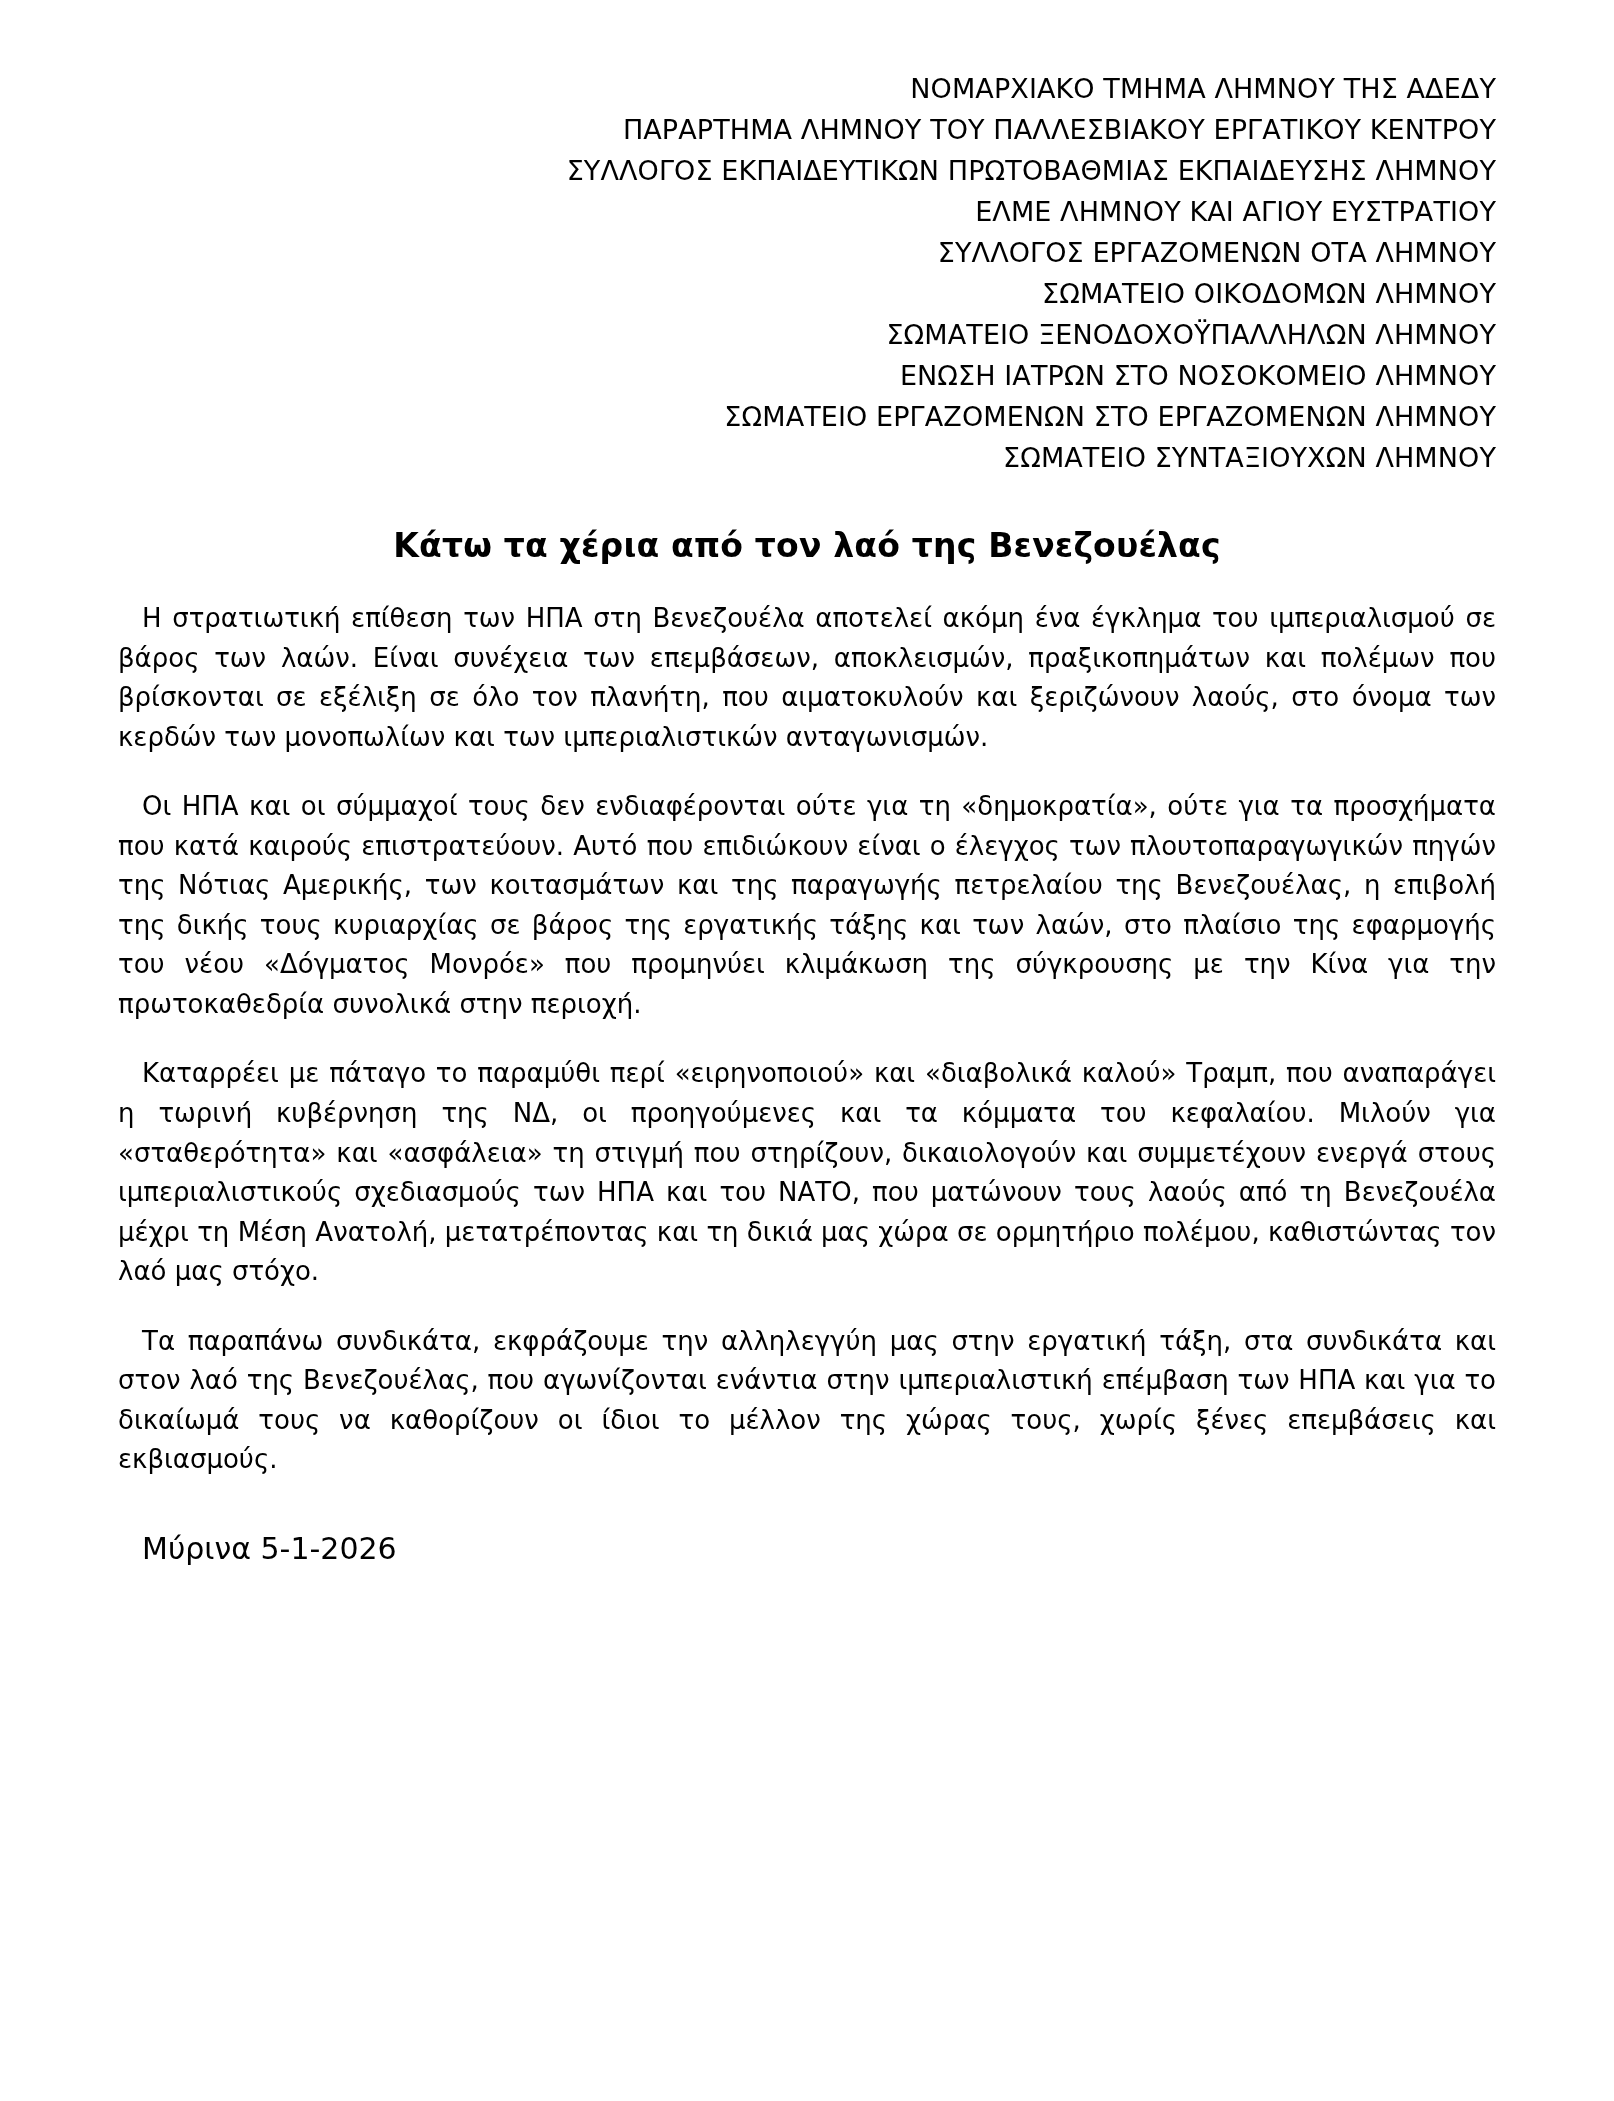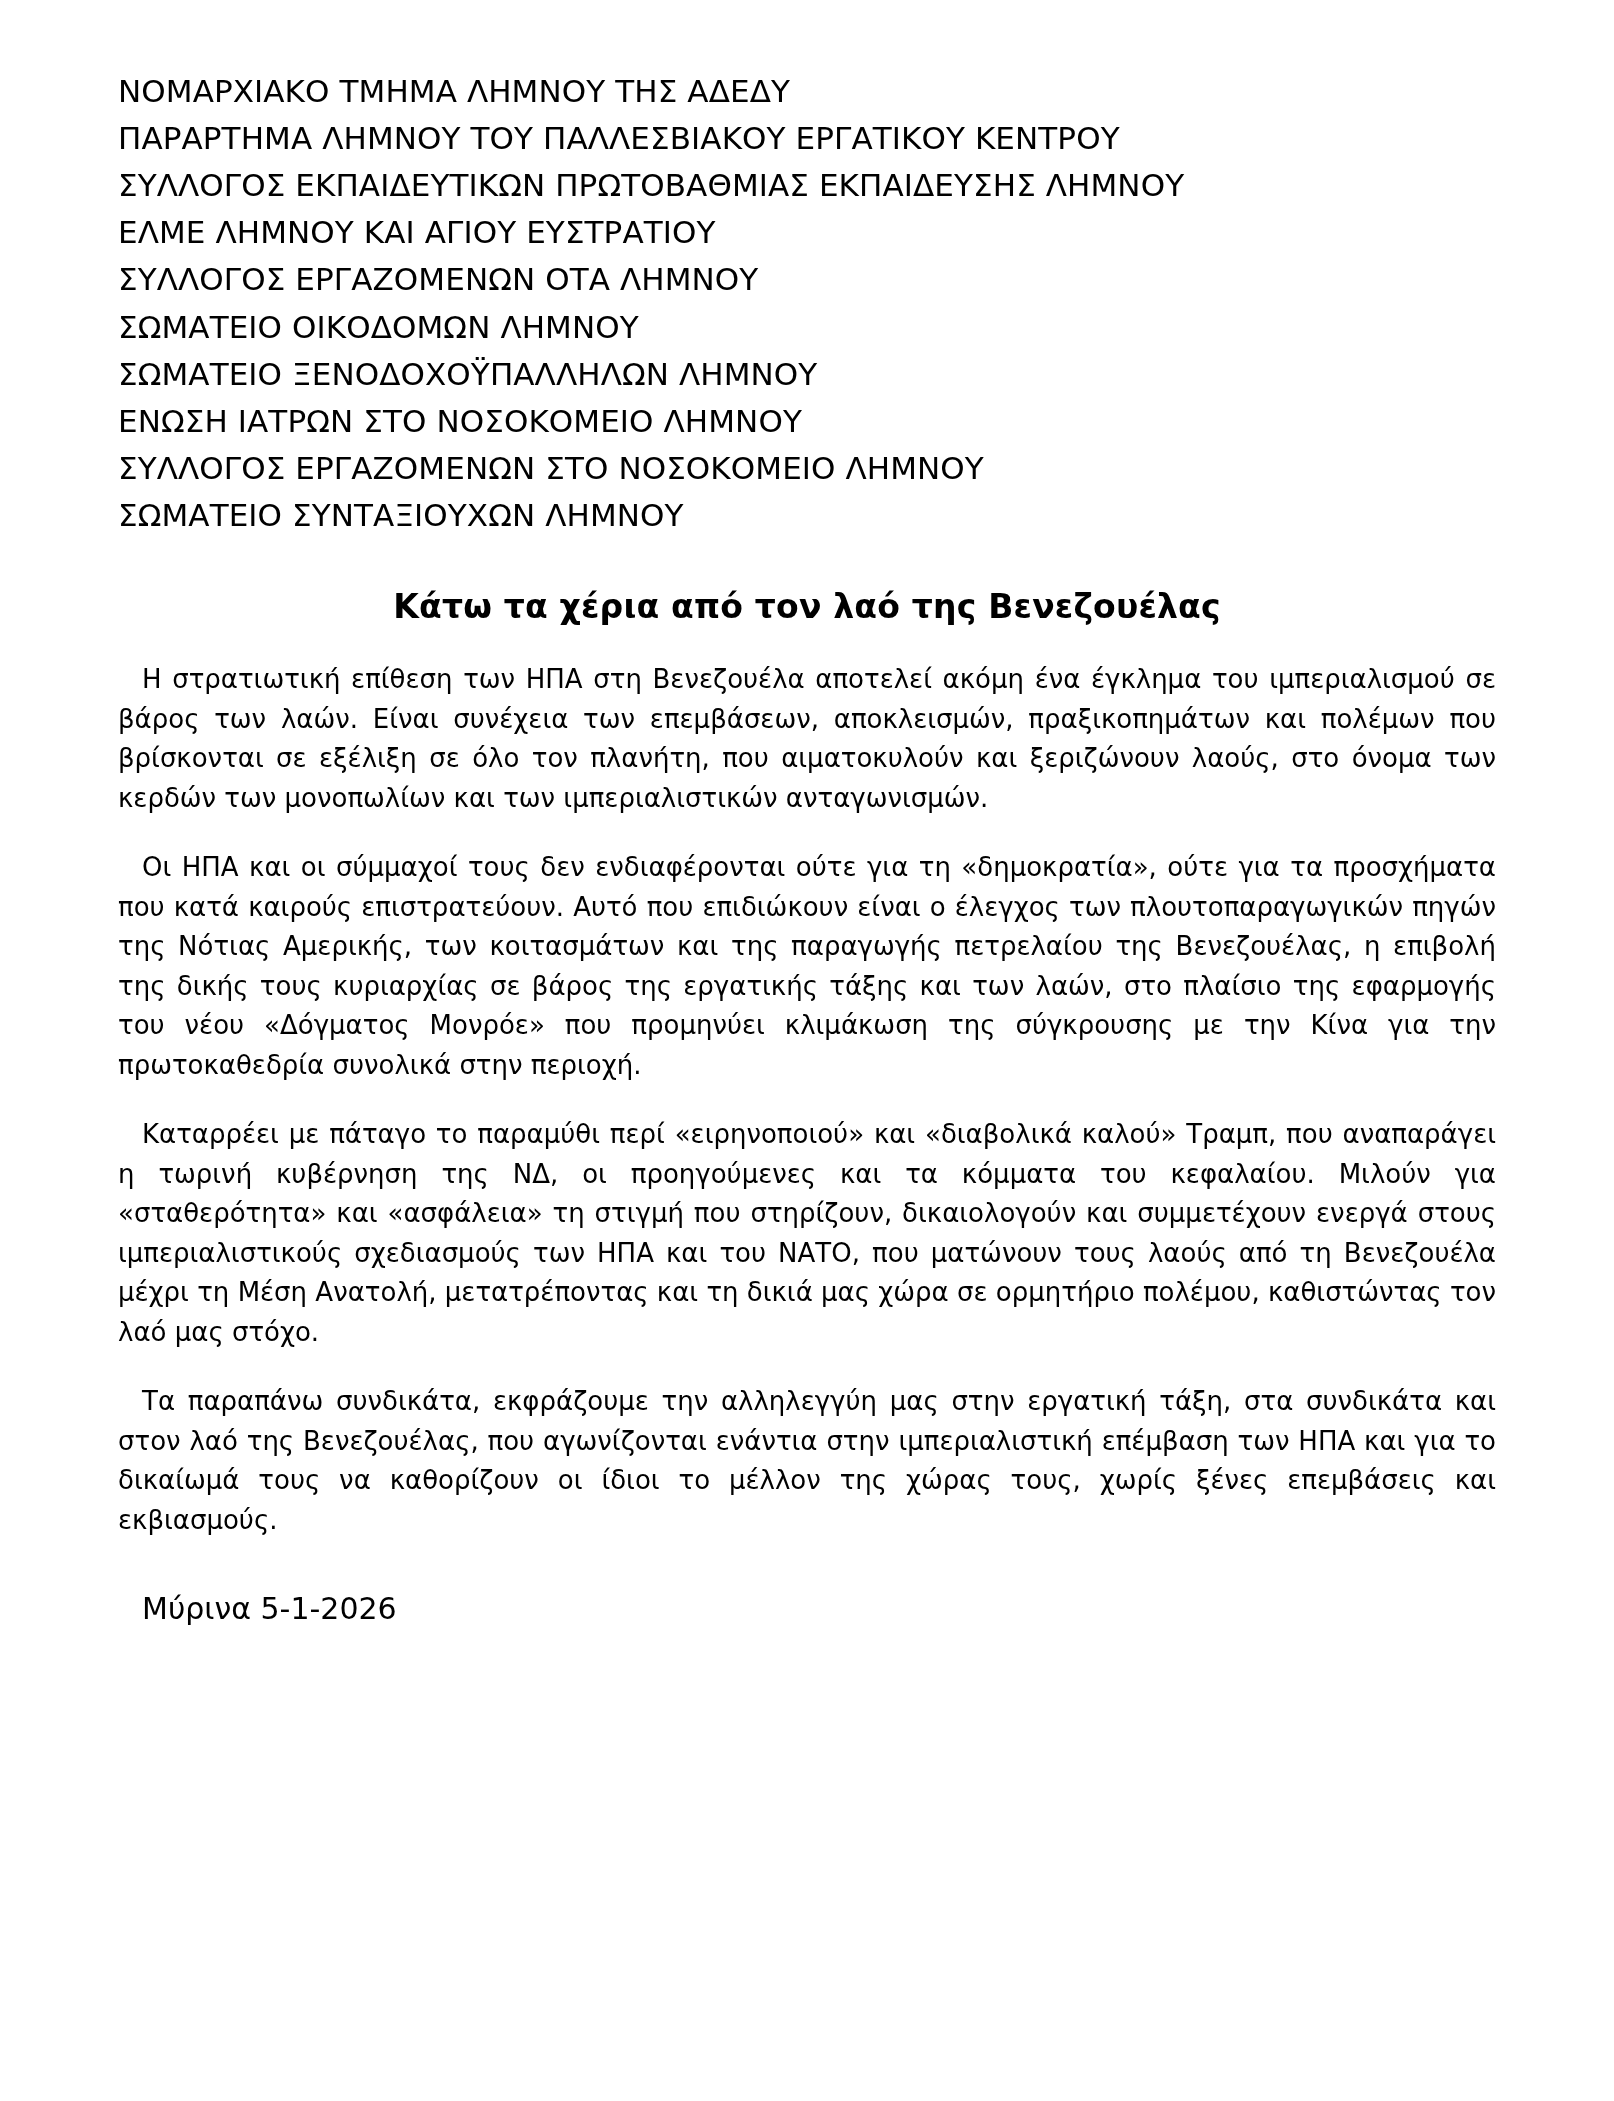--- a/index.html
+++ b/index.html
@@ -18,24 +18,25 @@
     padding: 68px 118px 40px 118px;
     background: #ffffff;
     position: relative;
   }
   .org-list {
     margin: 0 0 0 0;
     padding: 0;
     list-style: none;
   }
   .org-list li {
-    font-size: 31px;
+    font-size: 27px;
     line-height: 1.52;
     letter-spacing: 0.1px;
     white-space: nowrap;
+    text-align: right;
   }
   .title {
     text-align: center;
     font-weight: bold;
     font-size: 33px;
     margin: 48px 0 34px 0;
     letter-spacing: 0.2px;
   }
   .para {
     font-size: 26px;
@@ -62,21 +63,21 @@
 
   <ul class="org-list">
     <li>ΝΟΜΑΡΧΙΑΚΟ ΤΜΗΜΑ ΛΗΜΝΟΥ ΤΗΣ ΑΔΕΔΥ</li>
     <li>ΠΑΡΑΡΤΗΜΑ ΛΗΜΝΟΥ ΤΟΥ ΠΑΛΛΕΣΒΙΑΚΟΥ ΕΡΓΑΤΙΚΟΥ ΚΕΝΤΡΟΥ</li>
     <li>ΣΥΛΛΟΓΟΣ ΕΚΠΑΙΔΕΥΤΙΚΩΝ ΠΡΩΤΟΒΑΘΜΙΑΣ ΕΚΠΑΙΔΕΥΣΗΣ ΛΗΜΝΟΥ</li>
     <li>ΕΛΜΕ ΛΗΜΝΟΥ ΚΑΙ ΑΓΙΟΥ ΕΥΣΤΡΑΤΙΟΥ</li>
     <li>ΣΥΛΛΟΓΟΣ ΕΡΓΑΖΟΜΕΝΩΝ ΟΤΑ ΛΗΜΝΟΥ</li>
     <li>ΣΩΜΑΤΕΙΟ ΟΙΚΟΔΟΜΩΝ ΛΗΜΝΟΥ</li>
     <li>ΣΩΜΑΤΕΙΟ ΞΕΝΟΔΟΧΟΫΠΑΛΛΗΛΩΝ ΛΗΜΝΟΥ</li>
     <li>ΕΝΩΣΗ ΙΑΤΡΩΝ ΣΤΟ ΝΟΣΟΚΟΜΕΙΟ ΛΗΜΝΟΥ</li>
-    <li>ΣΥΛΛΟΓΟΣ ΕΡΓΑΖΟΜΕΝΩΝ ΣΤΟ ΝΟΣΟΚΟΜΕΙΟ ΛΗΜΝΟΥ</li>
+    <li>ΣΩΜΑΤΕΙΟ ΕΡΓΑΖΟΜΕΝΩΝ ΣΤΟ ΕΡΓΑΖΟΜΕΝΩΝ ΛΗΜΝΟΥ</li>
     <li>ΣΩΜΑΤΕΙΟ ΣΥΝΤΑΞΙΟΥΧΩΝ ΛΗΜΝΟΥ</li>
   </ul>
 
   <h1 class="title">Κάτω τα χέρια από τον λαό της Βενεζουέλας</h1>
 
   <p class="para">Η στρατιωτική επίθεση των ΗΠΑ στη Βενεζουέλα αποτελεί ακόμη ένα έγκλημα του ιμπεριαλισμού σε βάρος των λαών. Είναι συνέχεια των επεμβάσεων, αποκλεισμών, πραξικοπημάτων και πολέμων που βρίσκονται σε εξέλιξη σε όλο τον πλανήτη, που αιματοκυλούν και ξεριζώνουν λαούς, στο όνομα των κερδών των μονοπωλίων και των ιμπεριαλιστικών ανταγωνισμών.</p>
   <p class="para">Οι ΗΠΑ και οι σύμμαχοί τους δεν ενδιαφέρονται ούτε για τη «δημοκρατία», ούτε για τα προσχήματα που κατά καιρούς επιστρατεύουν. Αυτό που επιδιώκουν είναι ο έλεγχος των πλουτοπαραγωγικών πηγών της Νότιας Αμερικής, των κοιτασμάτων και της παραγωγής πετρελαίου της Βενεζουέλας, η επιβολή της δικής τους κυριαρχίας σε βάρος της εργατικής τάξης και των λαών, στο πλαίσιο της εφαρμογής του νέου «Δόγματος Μονρόε» που προμηνύει κλιμάκωση της σύγκρουσης με την Κίνα για την πρωτοκαθεδρία συνολικά στην περιοχή.</p>
   <p class="para">Καταρρέει με πάταγο το παραμύθι περί «ειρηνοποιού» και «διαβολικά καλού» Τραμπ, που αναπαράγει η τωρινή κυβέρνηση της ΝΔ, οι προηγούμενες και τα κόμματα του κεφαλαίου. Μιλούν για «σταθερότητα» και «ασφάλεια» τη στιγμή που στηρίζουν, δικαιολογούν και συμμετέχουν ενεργά στους ιμπεριαλιστικούς σχεδιασμούς των ΗΠΑ και του ΝΑΤΟ, που ματώνουν τους λαούς από τη Βενεζουέλα μέχρι τη Μέση Ανατολή, μετατρέποντας και τη δικιά μας χώρα σε ορμητήριο πολέμου, καθιστώντας τον λαό μας στόχο.</p>
   <p class="para">Τα παραπάνω συνδικάτα, εκφράζουμε την αλληλεγγύη μας στην εργατική τάξη, στα συνδικάτα και στον λαό της Βενεζουέλας, που αγωνίζονται ενάντια στην ιμπεριαλιστική επέμβαση των ΗΠΑ και για το δικαίωμά τους να καθορίζουν οι ίδιοι το μέλλον της χώρας τους, χωρίς ξένες επεμβάσεις και εκβιασμούς.</p>
 

